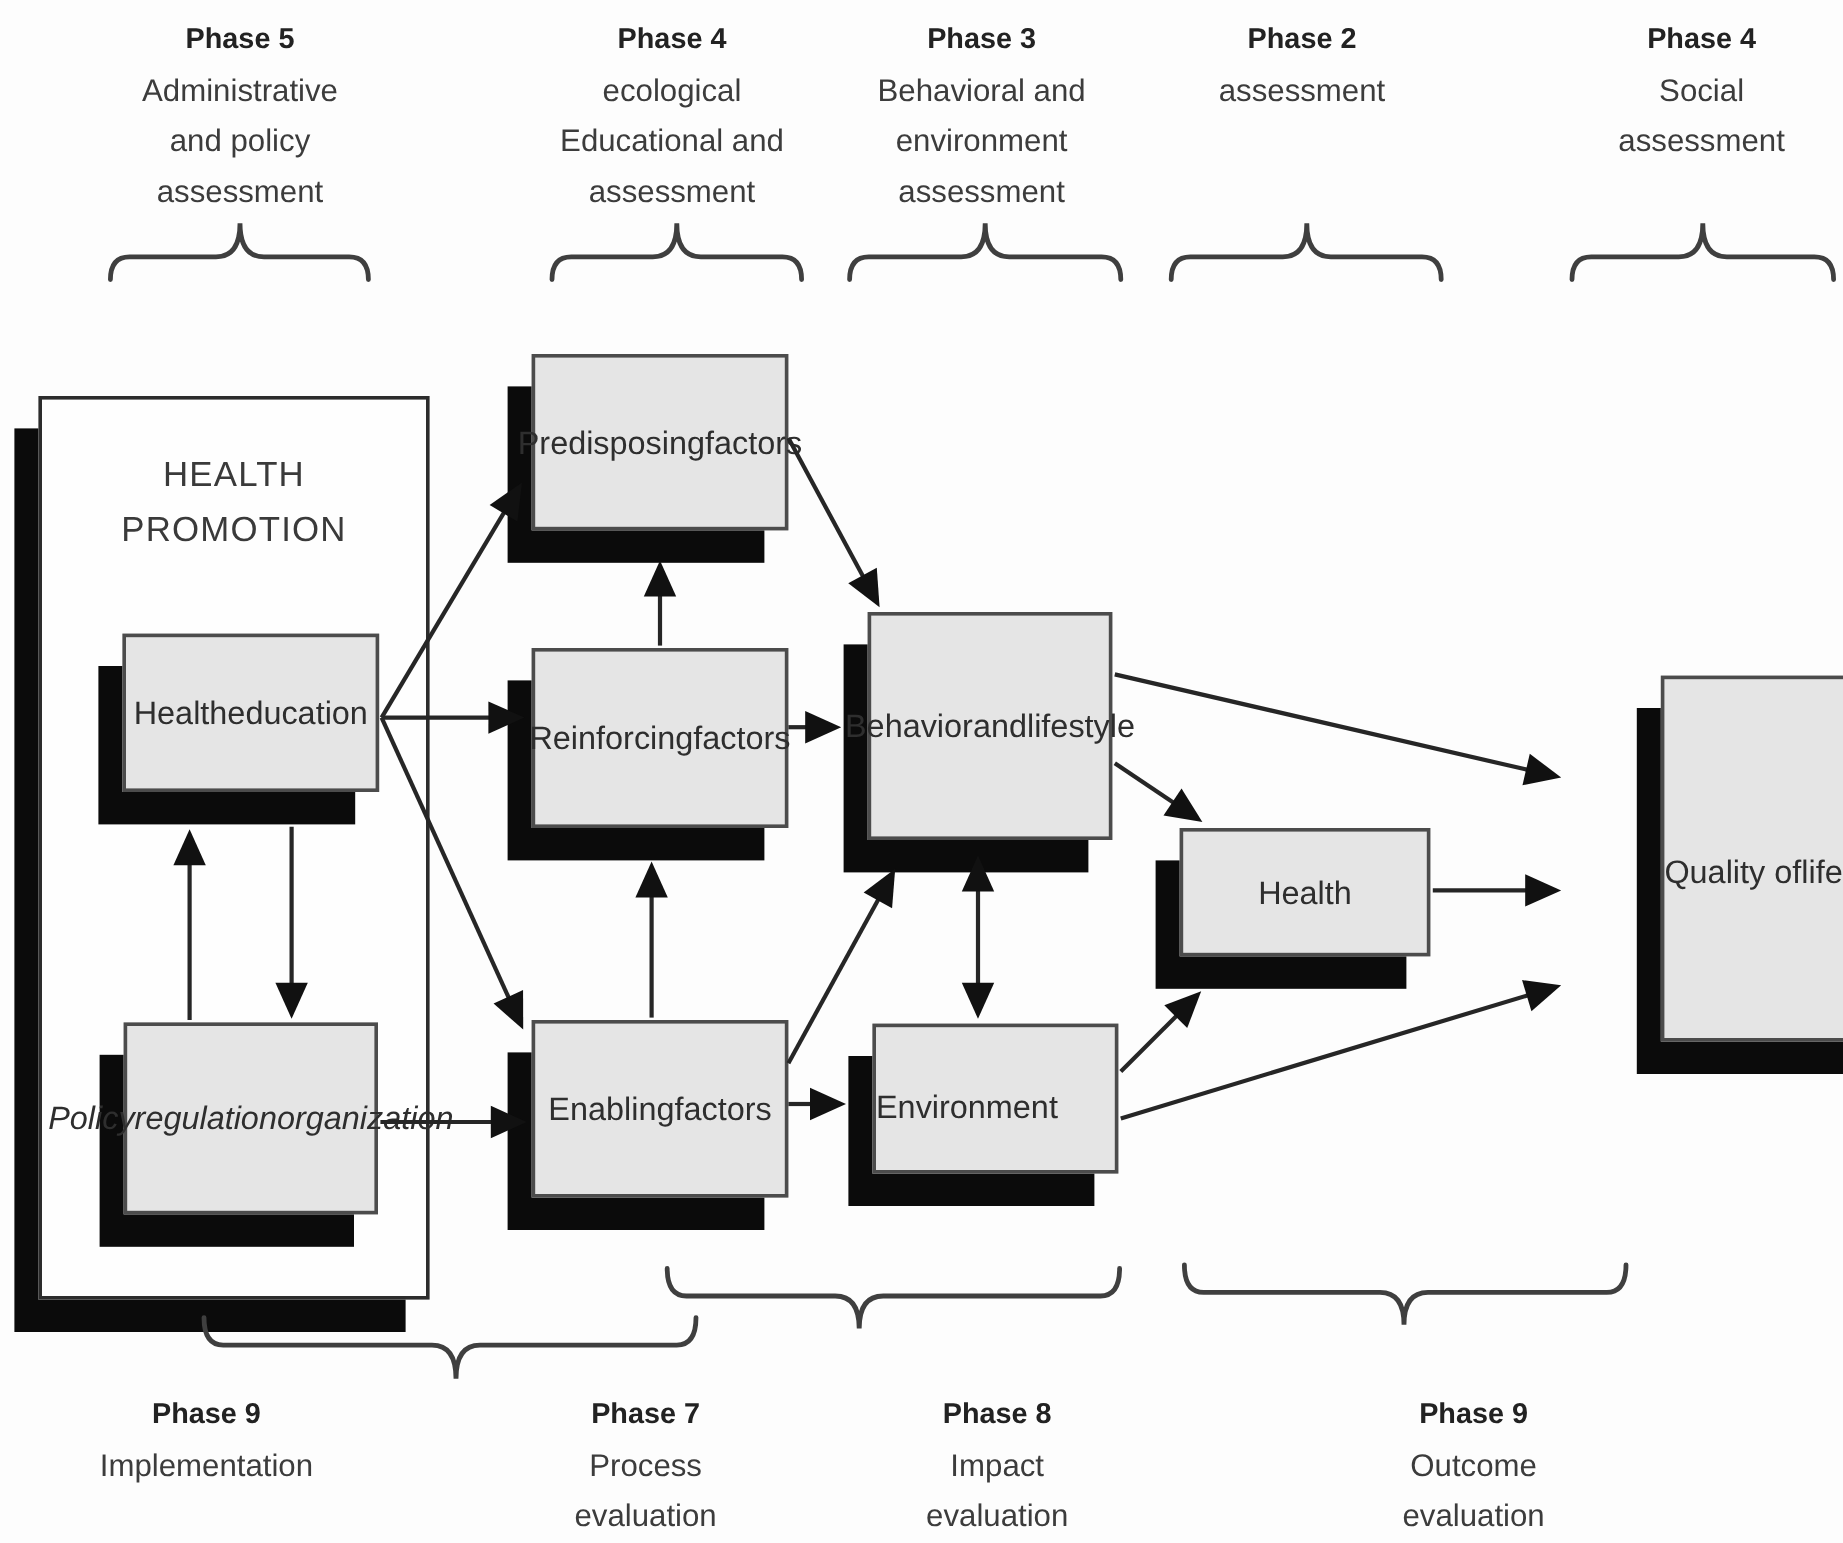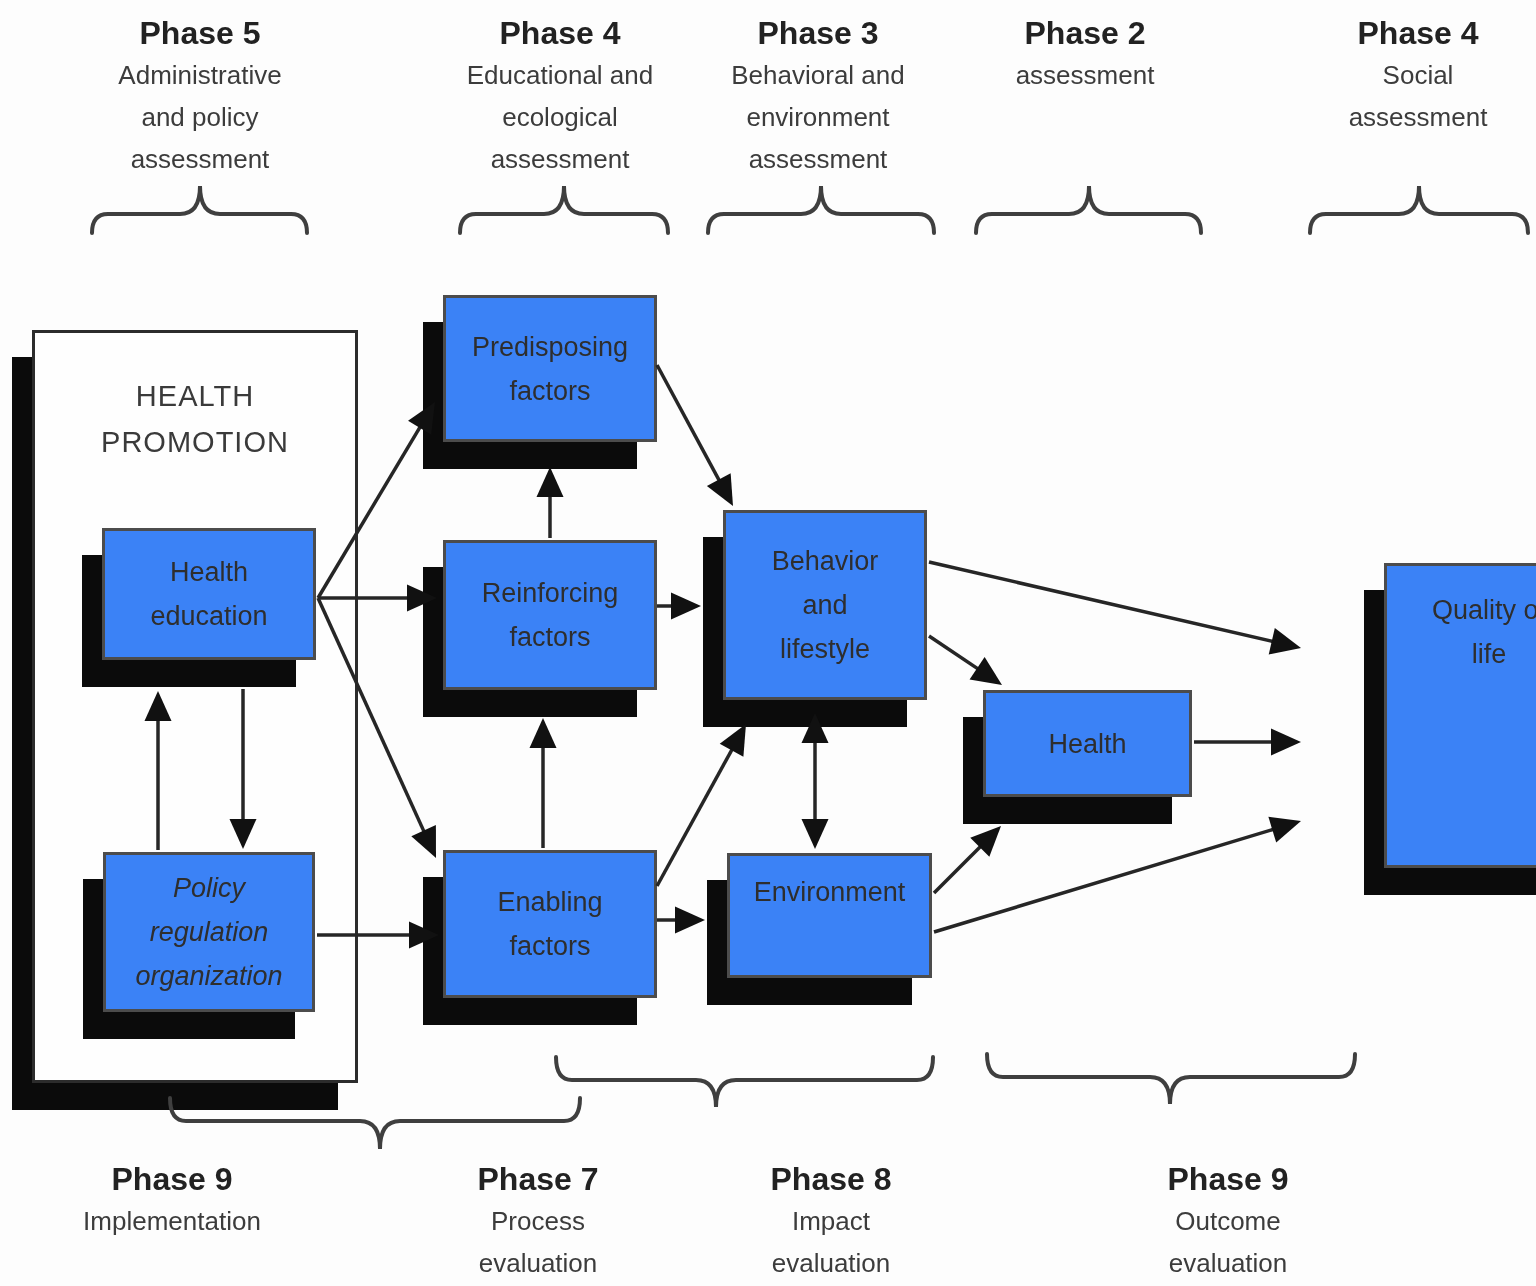--- a/index.html
+++ b/index.html
@@ -5,24 +5,24 @@
   html,body{margin:0;padding:0;background:#ffffff;}
   #canvas{
     position:relative;width:1536px;height:1286px;overflow:hidden;
     background:#fdfdfd;
     font-family:"Liberation Sans", sans-serif;
     -webkit-font-smoothing:antialiased;
   }
   *{box-sizing:border-box;}
   .node{
     position:absolute;
-    background:#3b82f6;
+    background:#e5e5e5;
     border:3px solid #4c4c4c;
     box-shadow:-20px 27px 0 0 #0b0b0b;
-    display:flex;flex-direction:column;align-items:center;justify-content:center;
+    display:flex;flex-direction:row;align-items:center;justify-content:center;
     text-align:center;
     font-size:27px;line-height:44px;color:#2e2e2e;
     z-index:2;
   }
   .node.top-align{justify-content:flex-start;}
   .outer{
     position:absolute;
     background:#fefefe;
     border:3px solid #2c2c2c;
     box-shadow:-20px 27px 0 0 #0b0b0b;
@@ -31,42 +31,42 @@
     text-align:center;
   }
   .outer-title{
     padding-top:40px;
     font-size:29px;line-height:46px;letter-spacing:1px;color:#3a3a3a;
   }
   .phase-label{
     position:absolute;transform:translateX(-50%);
     text-align:center;z-index:4;white-space:nowrap;
   }
-  .phase-title{font-size:32px;font-weight:bold;color:#222222;line-height:42px;}
+  .phase-title{font-size:24px;font-weight:bold;color:#222222;line-height:42px;}
   .phase-sub{font-size:26px;color:#3c3c3c;line-height:42px;}
   #overlay{position:absolute;left:0;top:0;z-index:5;pointer-events:none;}
 </style>
 </head>
 <body>
 
 <div id="canvas">
 
   <div class="phase-label" style="left:200px;top:12px;">
     <div class="phase-title">Phase 5</div>
     <div class="phase-sub">
         <div>Administrative</div>
         <div>and policy</div>
         <div>assessment</div>
       </div>
   </div>
   <div class="phase-label" style="left:560px;top:12px;">
     <div class="phase-title">Phase 4</div>
     <div class="phase-sub">
+        <div>ecological</div>
         <div>Educational and</div>
-        <div>ecological</div>
         <div>assessment</div>
       </div>
   </div>
   <div class="phase-label" style="left:818px;top:12px;">
     <div class="phase-title">Phase 3</div>
     <div class="phase-sub">
         <div>Behavioral and</div>
         <div>environment</div>
         <div>assessment</div>
       </div>

